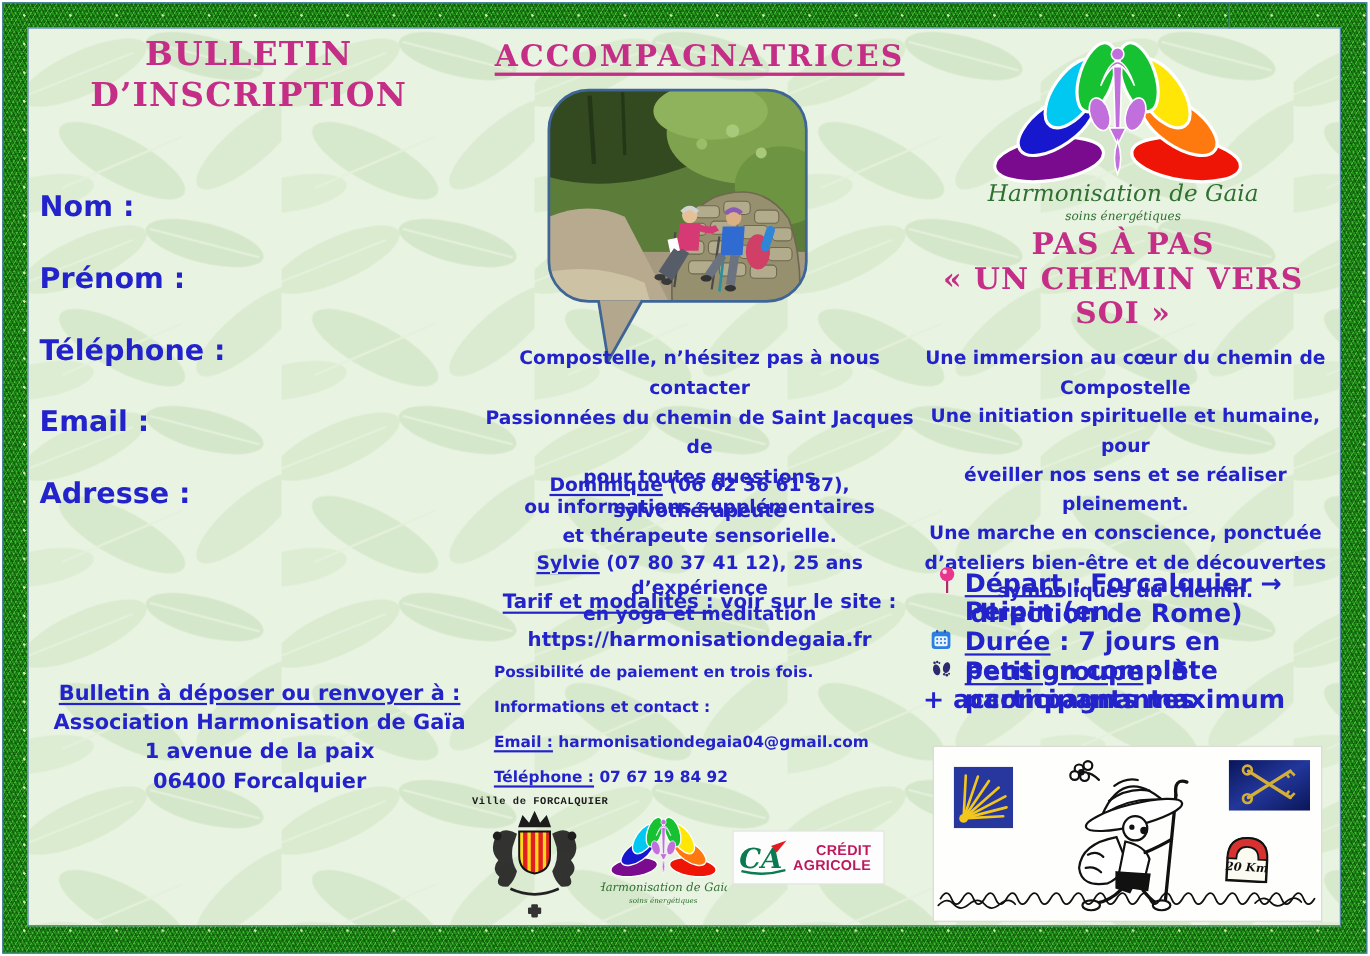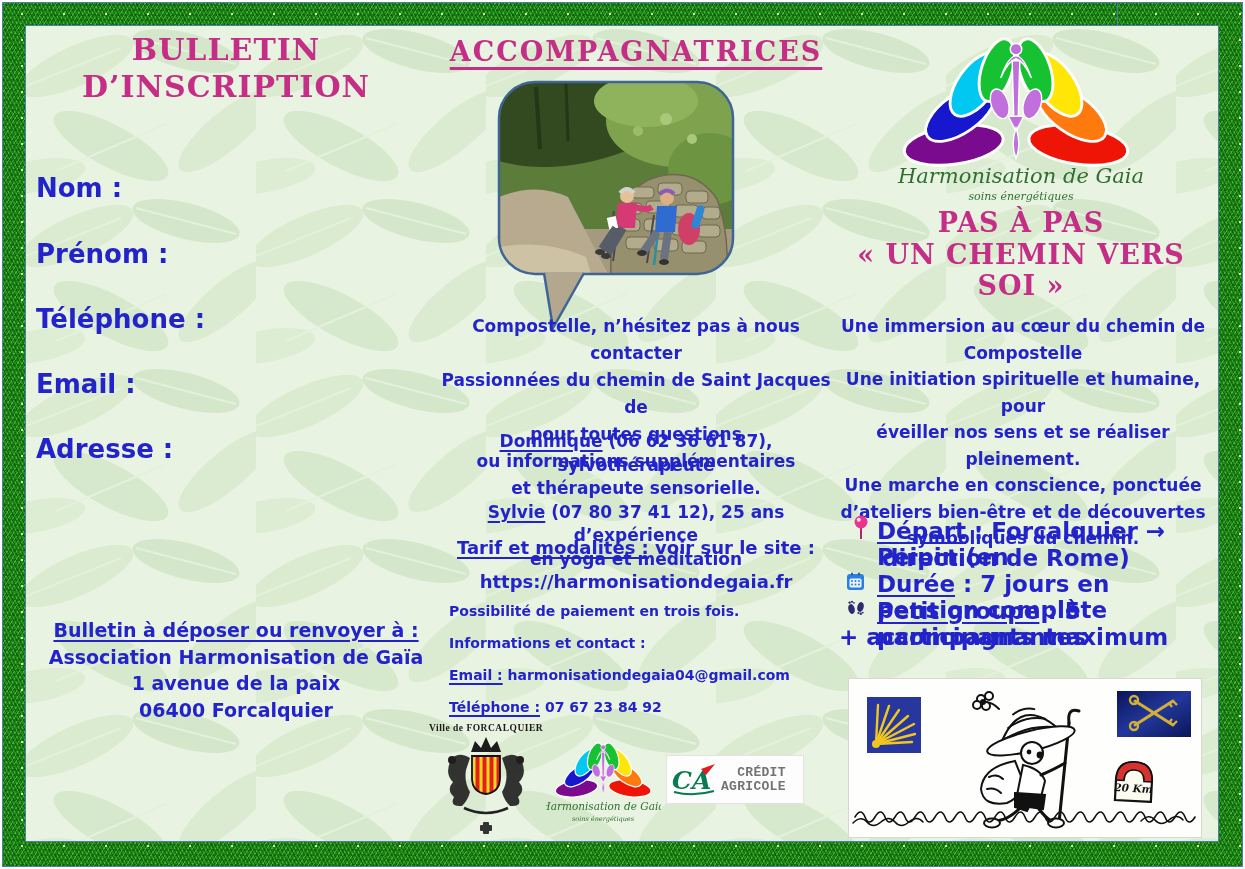--- a/index.html
+++ b/index.html
@@ -34,26 +34,26 @@
   .m-bubble{left:470px;top:53px;}
   .m-intro{left:405px;top:287px;width:410px;font-size:17px;line-height:27px;}
   .m-guides{left:398px;top:404px;width:424px;font-size:17px;line-height:23.5px;}
   .m-line{font-size:14px;margin-left:13px;}
   .m-tarif{left:405px;top:511px;width:410px;font-size:18px;}
   .m-url{left:405px;top:545px;width:410px;font-size:18px;}
   .m-pay{left:410px;top:577px;}
   .m-info{left:410px;top:609px;}
   .m-email{left:410px;top:641px;}
   .m-phone{left:410px;top:673px;}
-  .m-ville{left:403px;top:697px;font-family:Liberation Serif, serif;font-size:9.5px;font-weight:bold;color:#1a1a1a;letter-spacing:.5px;}
+  .m-ville{left:403px;top:697px;font-family:Liberation Mono, monospace;font-size:9.5px;font-weight:bold;color:#1a1a1a;letter-spacing:.5px;}
   .m-arms{left:412px;top:708px;}
   .m-lotus-small{left:520px;top:712px;}
   .m-ca{left:641px;top:730px;width:136px;height:47px;background:#fdfdfd;
         box-shadow:0 0 0 1px #e2e2e2;display:flex;align-items:center;gap:4px;padding:0 4px;box-sizing:border-box;text-align:right;}
-  .ca-text{font-size:13px;line-height:14px;font-weight:bold;color:#737373;letter-spacing:.3px;font-family:Liberation Mono, monospace;}
+  .ca-text{font-size:13px;line-height:14px;font-weight:bold;color:#be185d;letter-spacing:.3px;font-family:Liberation Sans, sans-serif;}
   
   .r-lotus{left:875px;top:3px;}
   .r-script{left:835px;top:138px;width:320px;font-family:"DejaVu Serif","Liberation Serif",serif;
             font-style:italic;color:#2F7031;font-size:21px;}
   .r-script-sub{left:835px;top:164px;width:320px;font-family:"DejaVu Serif","Liberation Serif",serif;
             font-style:italic;color:#2F7031;font-size:11px;}
   .r-title1{left:835px;top:181px;width:320px;font-size:27px;letter-spacing:1px;}
   .r-title2{left:805px;top:213px;width:380px;font-size:27px;letter-spacing:1px;}
   .r-desc{left:797px;top:287px;width:400px;font-size:17px;line-height:26.5px;}
   .r-bullet{font-size:23px;}
@@ -214,21 +214,21 @@
     <div class="el blue center m-tarif">
       <span class="uthin">Tarif et modalités :</span><span> voir sur le site :</span>
     </div>
     <div class="el blue center m-url">https://harmonisationdegaia.fr</div>
     <div class="el blue m-line m-pay">Possibilité de paiement en trois fois.</div>
     <div class="el blue m-line m-info">Informations et contact :</div>
     <div class="el blue m-line m-email">
       <span class="uthin">Email :</span><span> harmonisationdegaia04@gmail.com</span>
     </div>
     <div class="el blue m-line m-phone">
-      <span class="uthin">Téléphone :</span><span> 07 67 23 84 92</span>
+      <span class="uthin">Téléphone :</span><span> 07 67 19 84 92</span>
     </div>
 
     <div class="el m-ville">Ville de FORCALQUIER</div>
 
     <svg class="el m-arms" width="96" height="102" viewBox="0 0 96 102">
       <defs>
           <clipPath id="shieldclip">
             <path d="M34 22 h28 v22 q0 14 -14 16 q-14 -2 -14 -16 Z"></path>
           </clipPath>
         </defs>

